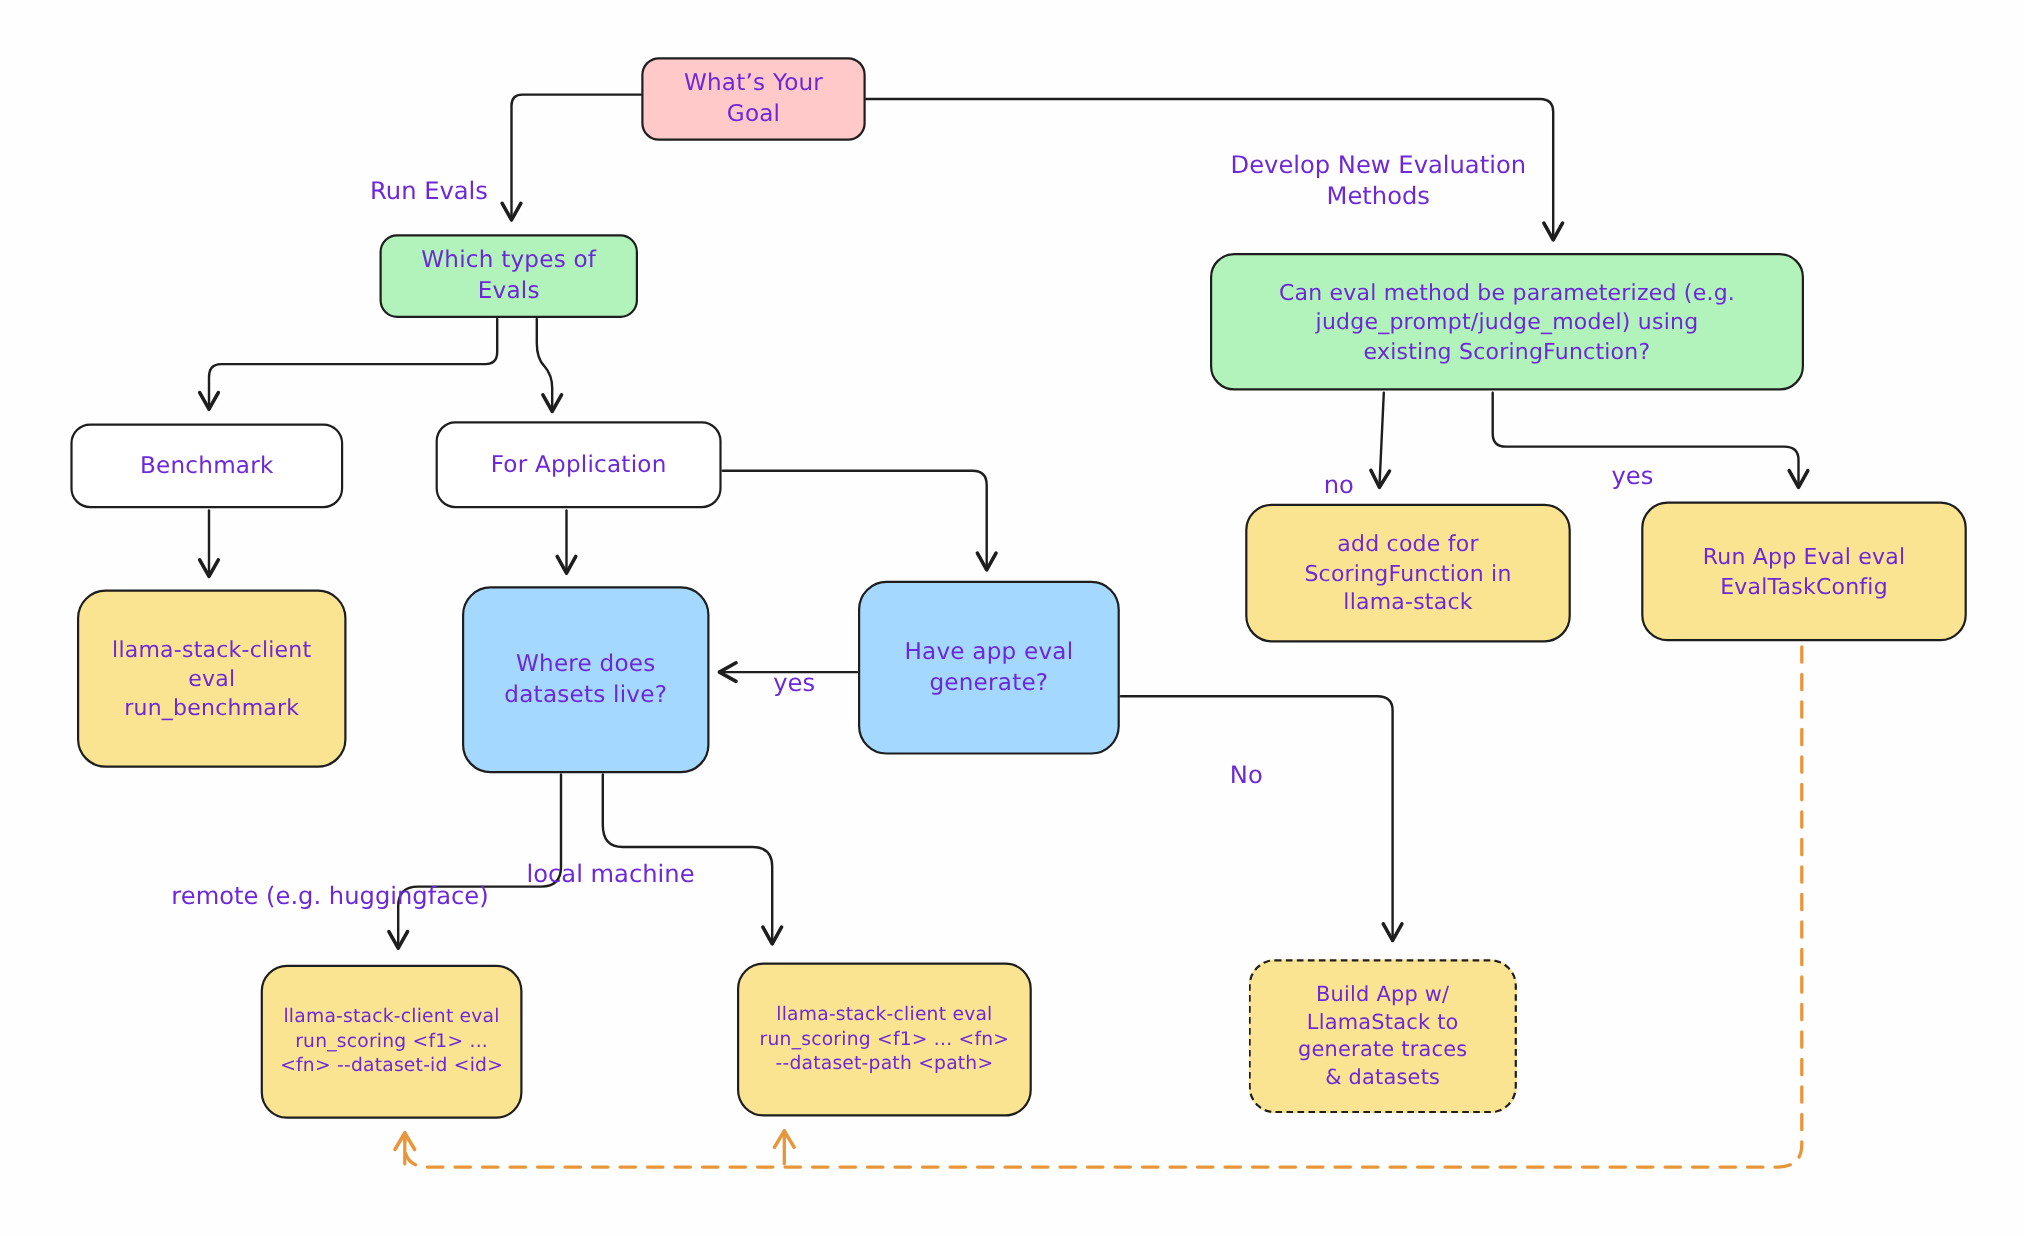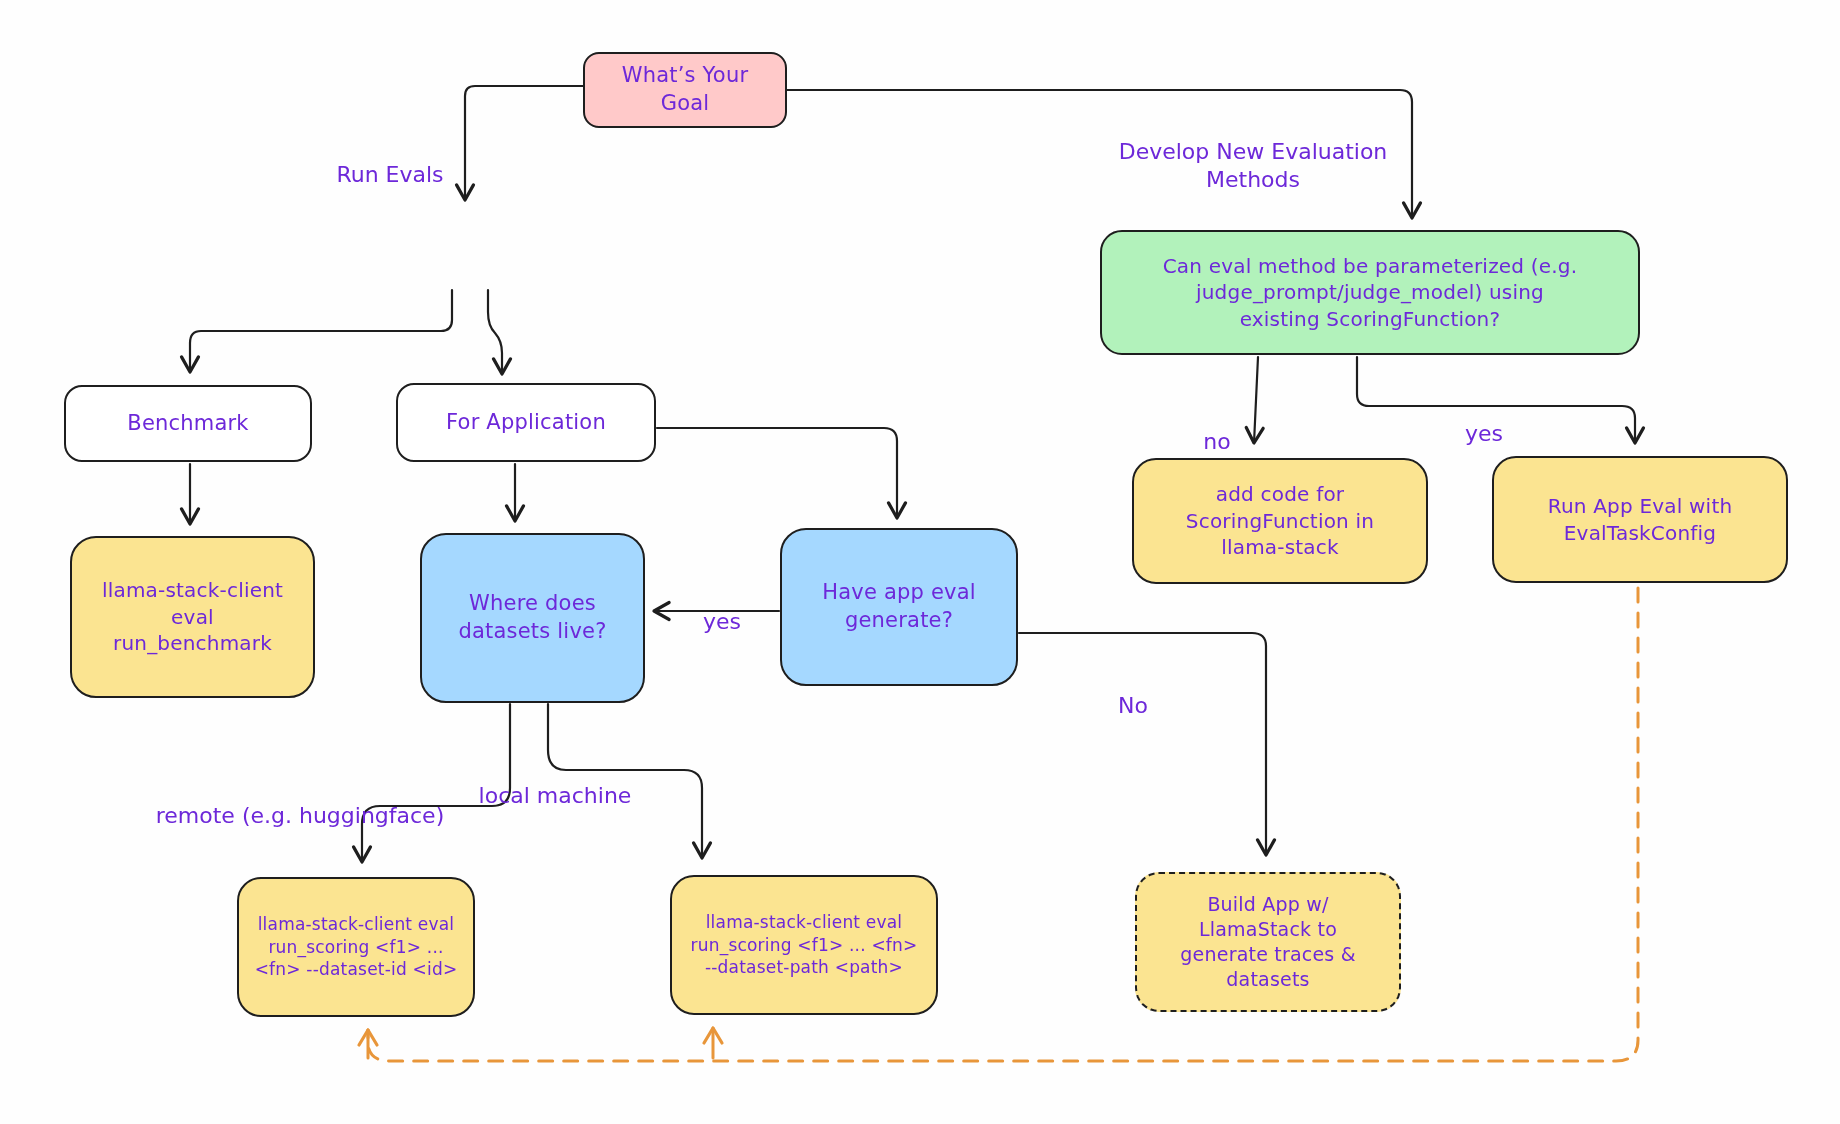--- a/index.html
+++ b/index.html
@@ -27,21 +27,21 @@
   #n-canparam{left:1100px;top:230px;width:540px;height:125px;border-radius:22px;font-size:20px;padding:0 30px;white-space:pre-line;}
   #n-benchmark{left:64px;top:385px;width:248px;height:77px;border-radius:18px;font-size:21px;}
   #n-forapp{left:396px;top:383px;width:260px;height:79px;border-radius:18px;font-size:21px;}
   #n-runbench{left:70px;top:536px;width:245px;height:162px;border-radius:26px;font-size:20px;padding:0 18px;}
   #n-where{left:420px;top:533px;width:225px;height:170px;border-radius:26px;font-size:21px;padding:4px 26px;}
   #n-have{left:780px;top:528px;width:238px;height:158px;border-radius:26px;font-size:21px;padding:0 26px;}
   #n-addcode{left:1094px;top:458px;width:296px;height:126px;border-radius:24px;font-size:20px;padding:0 30px;}
   #n-runapp{left:1492px;top:456px;width:296px;height:127px;border-radius:24px;font-size:20px;padding:0 36px;}
   #n-scoringid{left:237px;top:877px;width:238px;height:140px;border-radius:24px;font-size:17px;padding:0 6px;}
   #n-scoringpath{left:670px;top:875px;width:268px;height:140px;border-radius:24px;font-size:17px;padding:0 14px;}
-  #n-buildapp{left:1135px;top:872px;width:266px;height:140px;border-radius:24px;font-size:19px;padding:12px 34px;border-style:dashed;}
+  #n-buildapp{left:1135px;top:872px;width:244px;height:140px;border-radius:24px;font-size:19px;padding:12px 34px;border-style:dashed;}
   #lbl-run-evals{left:390px;top:129px;}
   #lbl-develop{left:1253px;top:119px;white-space:normal;width:320px;}
   #lbl-no-param{left:1217px;top:396px;}
   #lbl-yes-param{left:1484px;top:388px;}
   #lbl-yes-have{left:722px;top:576px;}
   #lbl-no-have{left:1133px;top:660px;}
   #lbl-remote{left:300px;top:770px;}
   #lbl-local{left:555px;top:750px;}
 </style>
 </head>
@@ -75,38 +75,39 @@
     </g>
     <g fill="none" stroke="#e8963a" stroke-width="3" stroke-linecap="round">
       <path stroke-dasharray="14 11" d="M 1638 588 L 1638 1040 Q 1638 1061 1616 1061 L 390 1061 Q 368 1061 368 1042 L 368 1030"></path>
       <path d="M 368 1058 L 368 1030" marker-end="url(#arrow-orange)"></path>
       <path d="M 713 1058 L 713 1028" marker-end="url(#arrow-orange)"></path>
     </g>
   </svg>
 
   <div class="node" id="n-goal" style="background: rgb(255, 201, 201);">What’s Your Goal</div>
 
+  <div class="node" id="n-which" style="background: rgb(178, 242, 187);">Which types of Evals</div>
 
   <div class="node" id="n-canparam" style="background: rgb(178, 242, 187);">Can eval method be parameterized (e.g.
 judge_prompt/judge_model) using
 existing ScoringFunction?</div>
 
   <div class="node" id="n-benchmark" style="background: rgb(255, 255, 255);">Benchmark</div>
 
   <div class="node" id="n-forapp" style="background: rgb(255, 255, 255);">For Application</div>
 
   <div class="node" id="n-runbench" style="background: rgb(251, 228, 145);">llama-stack-client eval run_benchmark</div>
 
   <div class="node" id="n-where" style="background: rgb(165, 216, 255);">Where does datasets live?</div>
 
   <div class="node" id="n-have" style="background: rgb(165, 216, 255);">Have app eval generate?</div>
 
   <div class="node" id="n-addcode" style="background: rgb(251, 228, 145); margin-left: 38px;">add code for ScoringFunction in llama-stack</div>
 
-  <div class="node" id="n-runapp" style="background: rgb(251, 228, 145);">Run App Eval with EvalTaskConfig</div>
+  <div class="node" id="n-runapp" style="background: rgb(251, 228, 145);">Run App Eval eval EvalTaskConfig</div>
 
   <div class="node" id="n-scoringid" style="background: rgb(251, 228, 145);">llama-stack-client eval run_scoring &lt;f1&gt; ... &lt;fn&gt; --dataset-id &lt;id&gt;</div>
 
   <div class="node" id="n-scoringpath" style="background: rgb(251, 228, 145);">llama-stack-client eval run_scoring &lt;f1&gt; ... &lt;fn&gt; --dataset-path &lt;path&gt;</div>
 
   <div class="node" id="n-buildapp" style="background: rgb(251, 228, 145);">Build App w/ LlamaStack to generate traces &amp; datasets</div>
 
   <div class="edge-label" id="lbl-run-evals">Run Evals</div>
   <div class="edge-label" id="lbl-develop">Develop New Evaluation Methods</div>
   <div class="edge-label" id="lbl-no-param">no</div>

